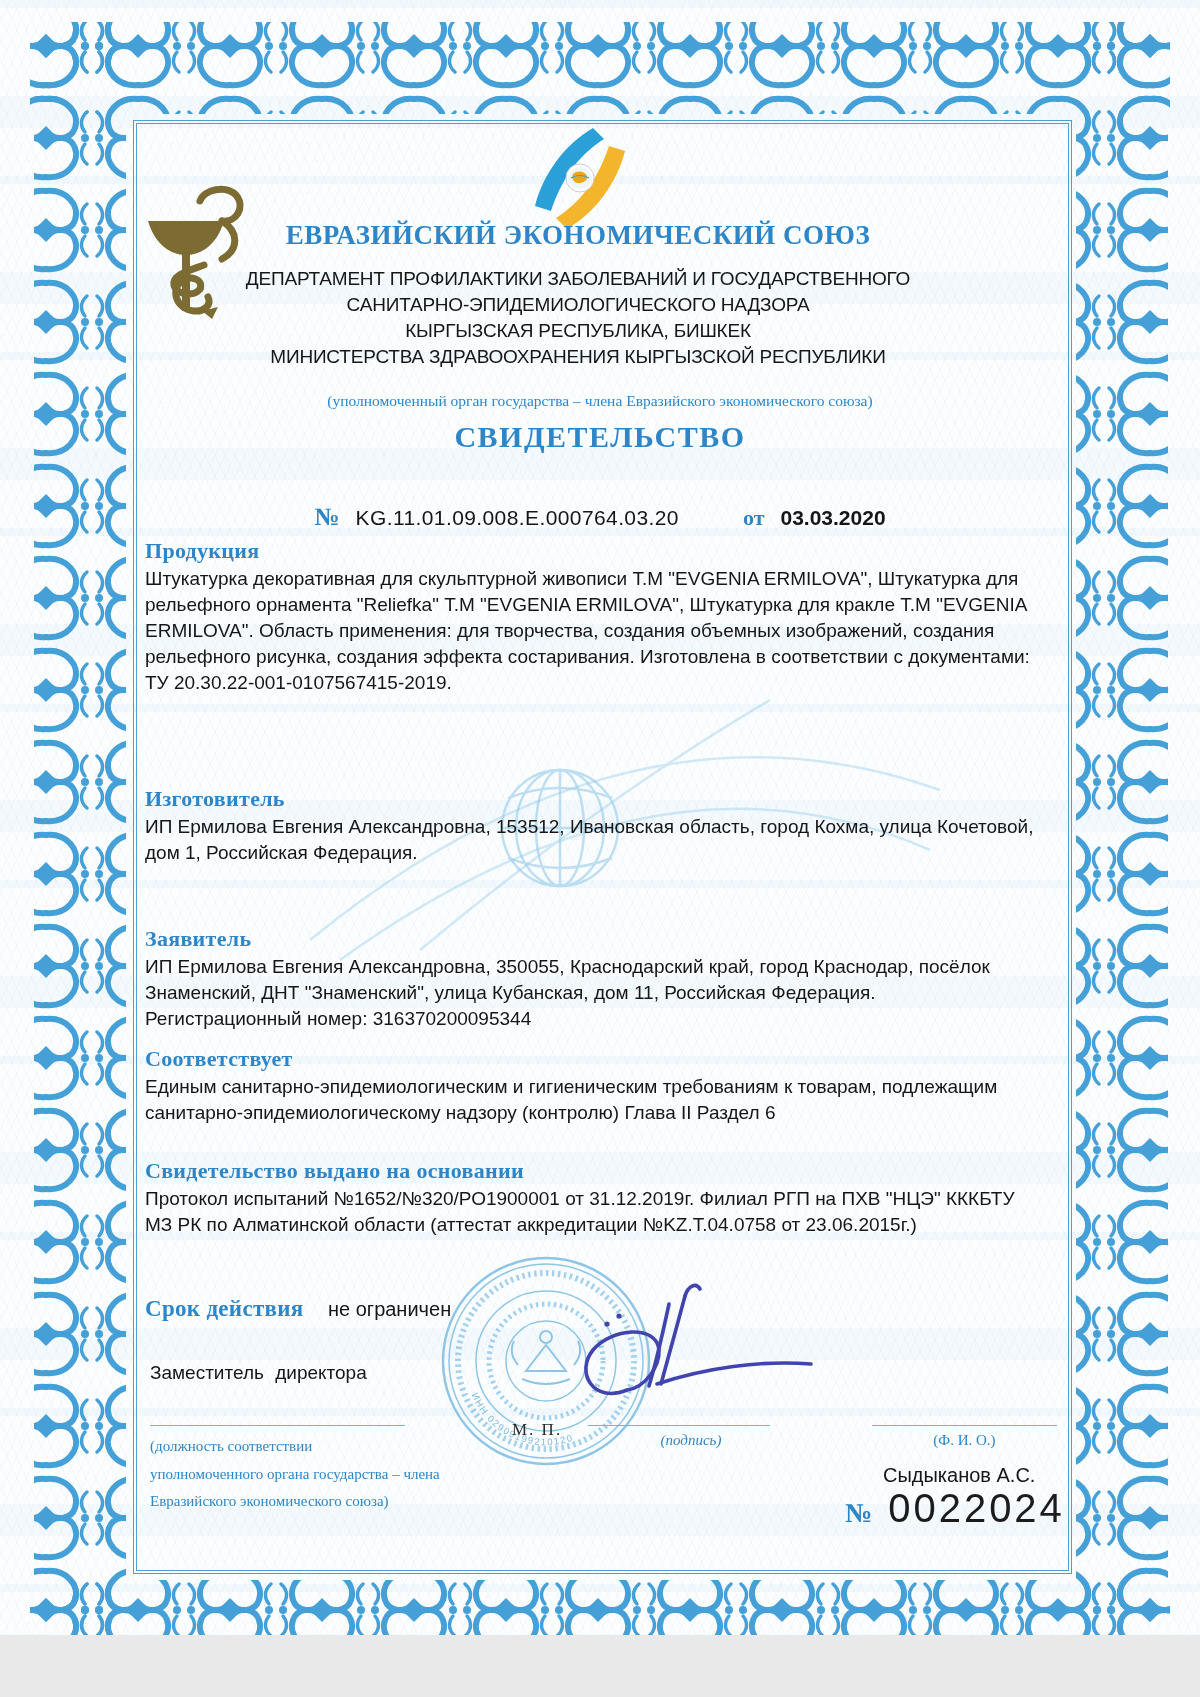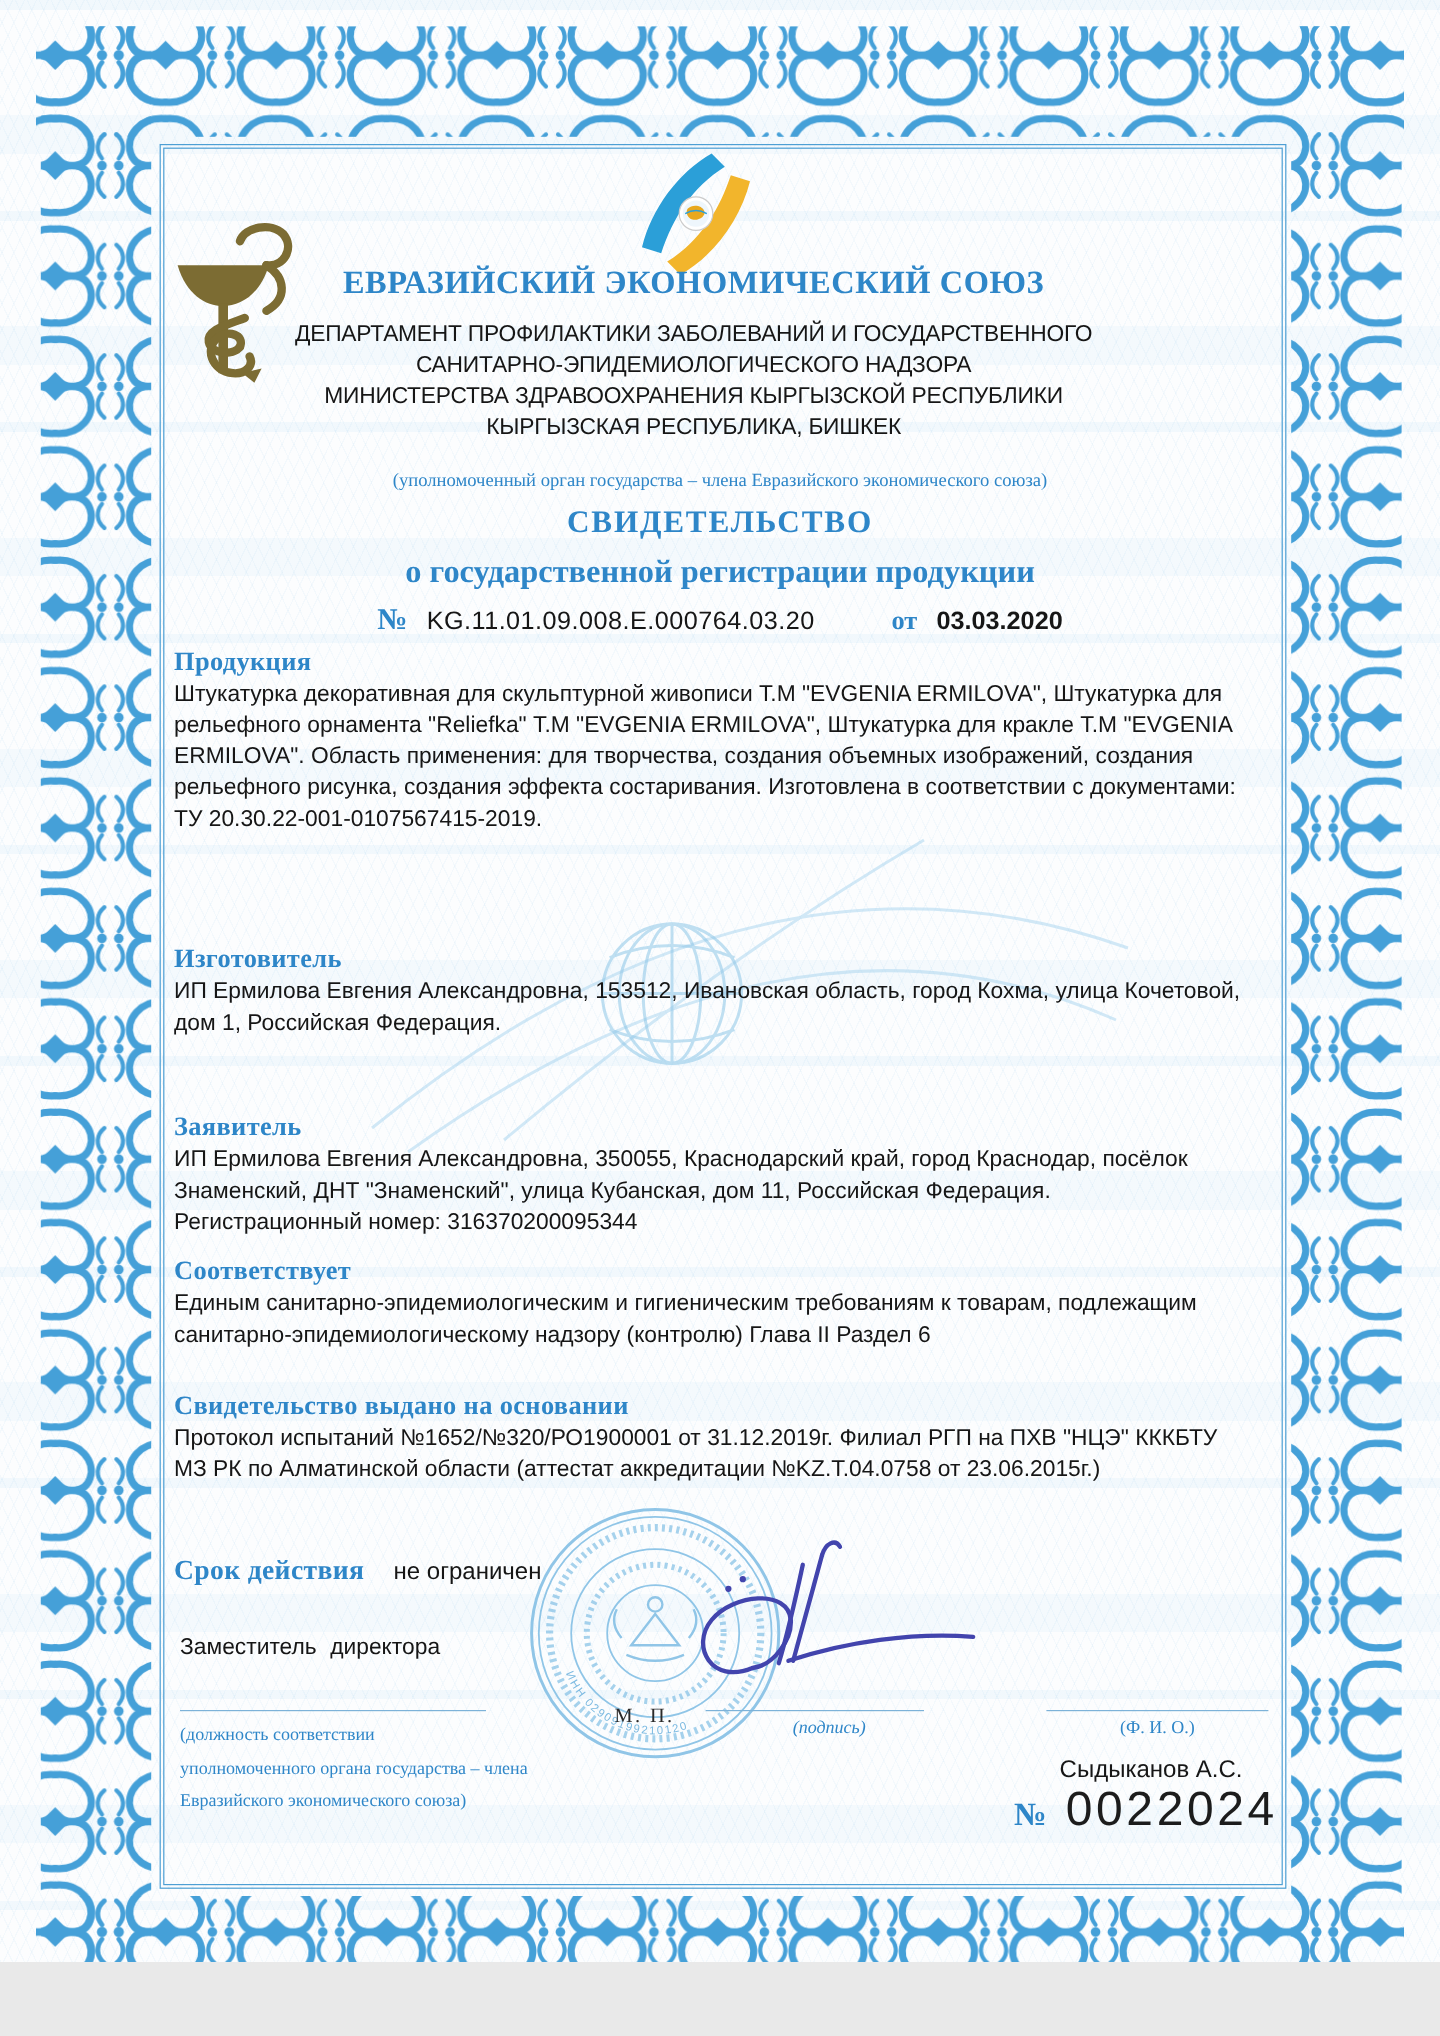--- a/index.html
+++ b/index.html
@@ -17,21 +17,21 @@
   .inner-frame{
     position:absolute;left:133px;top:120px;width:939px;height:1454px;
     border:4px double #4d9fd4;box-sizing:border-box;pointer-events:none;
   }
   .org-block{position:absolute;left:228px;top:220px;width:700px;text-align:center;}
   .union-title{font-family:"Liberation Serif",serif;font-weight:bold;font-size:27px;color:#2e86c8;letter-spacing:.5px;margin-bottom:15px;white-space:nowrap;}
   .dept-line{font-size:19px;line-height:26px;color:#161616;letter-spacing:-.2px;}
   .authority-note{position:absolute;left:145px;top:392px;width:910px;text-align:center;
     font-family:"Liberation Serif",serif;font-size:15.5px;color:#2e86c8;}
   .doc-title{position:absolute;left:145px;top:420px;width:910px;text-align:center;
-    font-family:"Liberation Serif",serif;font-weight:bold;font-size:26px;color:#2e86c8;letter-spacing:1.5px;}
+    font-family:"Liberation Serif",serif;font-weight:bold;font-size:30px;color:#2e86c8;letter-spacing:1.5px;}
   .doc-subtitle{position:absolute;left:145px;top:461px;width:910px;text-align:center;
     font-family:"Liberation Serif",serif;font-weight:bold;font-size:27px;color:#2e86c8;}
   .number-row{position:absolute;left:145px;top:503px;width:910px;display:flex;justify-content:center;align-items:baseline;gap:16px;}
   .no-glyph{font-family:"Liberation Serif",serif;font-weight:bold;font-size:25px;color:#2e86c8;}
   .no-value{font-size:21px;color:#161616;letter-spacing:.4px;}
   .ot-label{font-family:"Liberation Serif",serif;font-weight:bold;font-size:22px;color:#2e86c8;margin-left:48px;}
   .date-value{font-size:21px;color:#161616;font-weight:bold;}
   .sections{position:absolute;left:145px;top:536px;width:897px;}
   .sec-title{font-family:"Liberation Serif",serif;font-weight:bold;font-size:22px;color:#2e86c8;letter-spacing:.3px;line-height:30px;}
   .sec-text{font-size:19px;line-height:26px;color:#161616;}
@@ -122,27 +122,26 @@
       <path d="M62,82 C46,88 30,92 32,102 C34,112 52,114 58,106"></path>
       <path d="M58,106 C62,96 48,92 40,98 C28,107 34,126 52,128 C62,129 70,122 66,114"></path>
     </g>
     <path d="M60,128 L76,124 L70,136 Z" fill="#7c6c33"></path>
   </svg>
 
   <div class="org-block">
     <div class="union-title">ЕВРАЗИЙСКИЙ ЭКОНОМИЧЕСКИЙ СОЮЗ</div>
     <div class="dept-line">ДЕПАРТАМЕНТ ПРОФИЛАКТИКИ ЗАБОЛЕВАНИЙ И ГОСУДАРСТВЕННОГО</div>
     <div class="dept-line">САНИТАРНО-ЭПИДЕМИОЛОГИЧЕСКОГО НАДЗОРА</div>
+    <div class="dept-line">КЫРГЫЗСКАЯ РЕСПУБЛИКА, БИШКЕК</div>
     <div class="dept-line">МИНИСТЕРСТВА ЗДРАВООХРАНЕНИЯ КЫРГЫЗСКОЙ РЕСПУБЛИКИ</div>
-    <div class="dept-line">КЫРГЫЗСКАЯ РЕСПУБЛИКА, БИШКЕК</div>
   </div>
 
   <div class="authority-note">(уполномоченный орган государства – члена Евразийского экономического союза)</div>
   <div class="doc-title">СВИДЕТЕЛЬСТВО</div>
-  <div class="doc-subtitle">о государственной регистрации продукции</div>
 
   <div class="number-row">
     <span class="no-glyph">№</span>
     <span class="no-value">KG.11.01.09.008.E.000764.03.20</span>
     <span class="ot-label">от</span>
     <span class="date-value">03.03.2020</span>
   </div>
 
   <div class="sections">
     <div>

